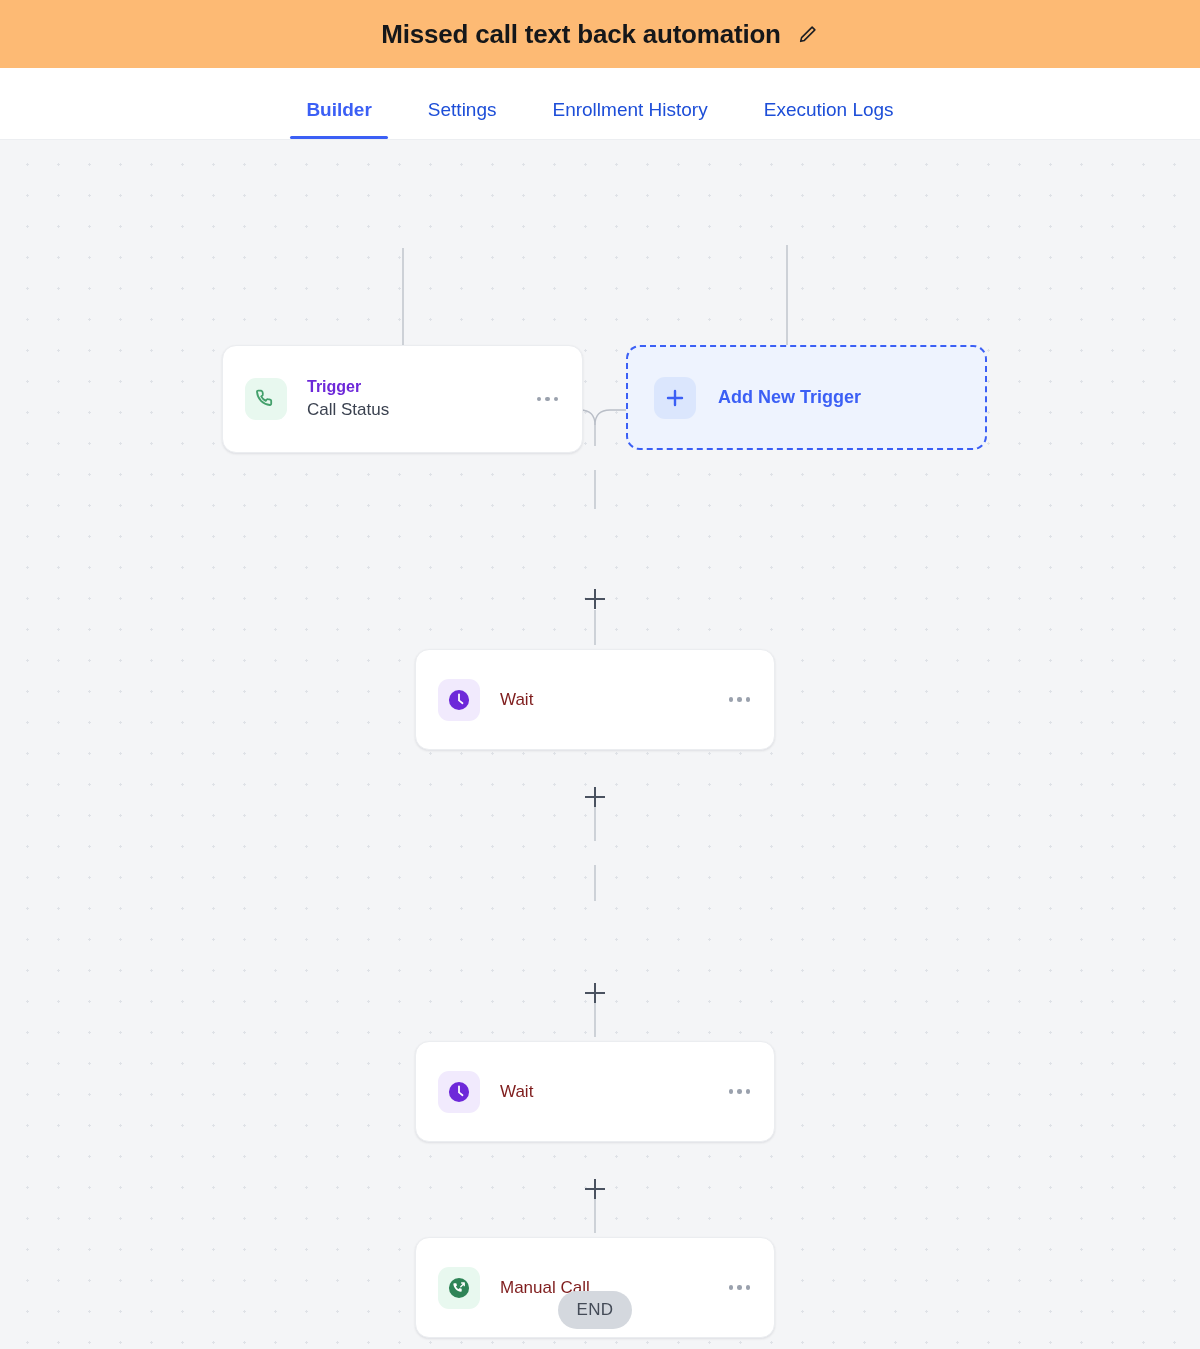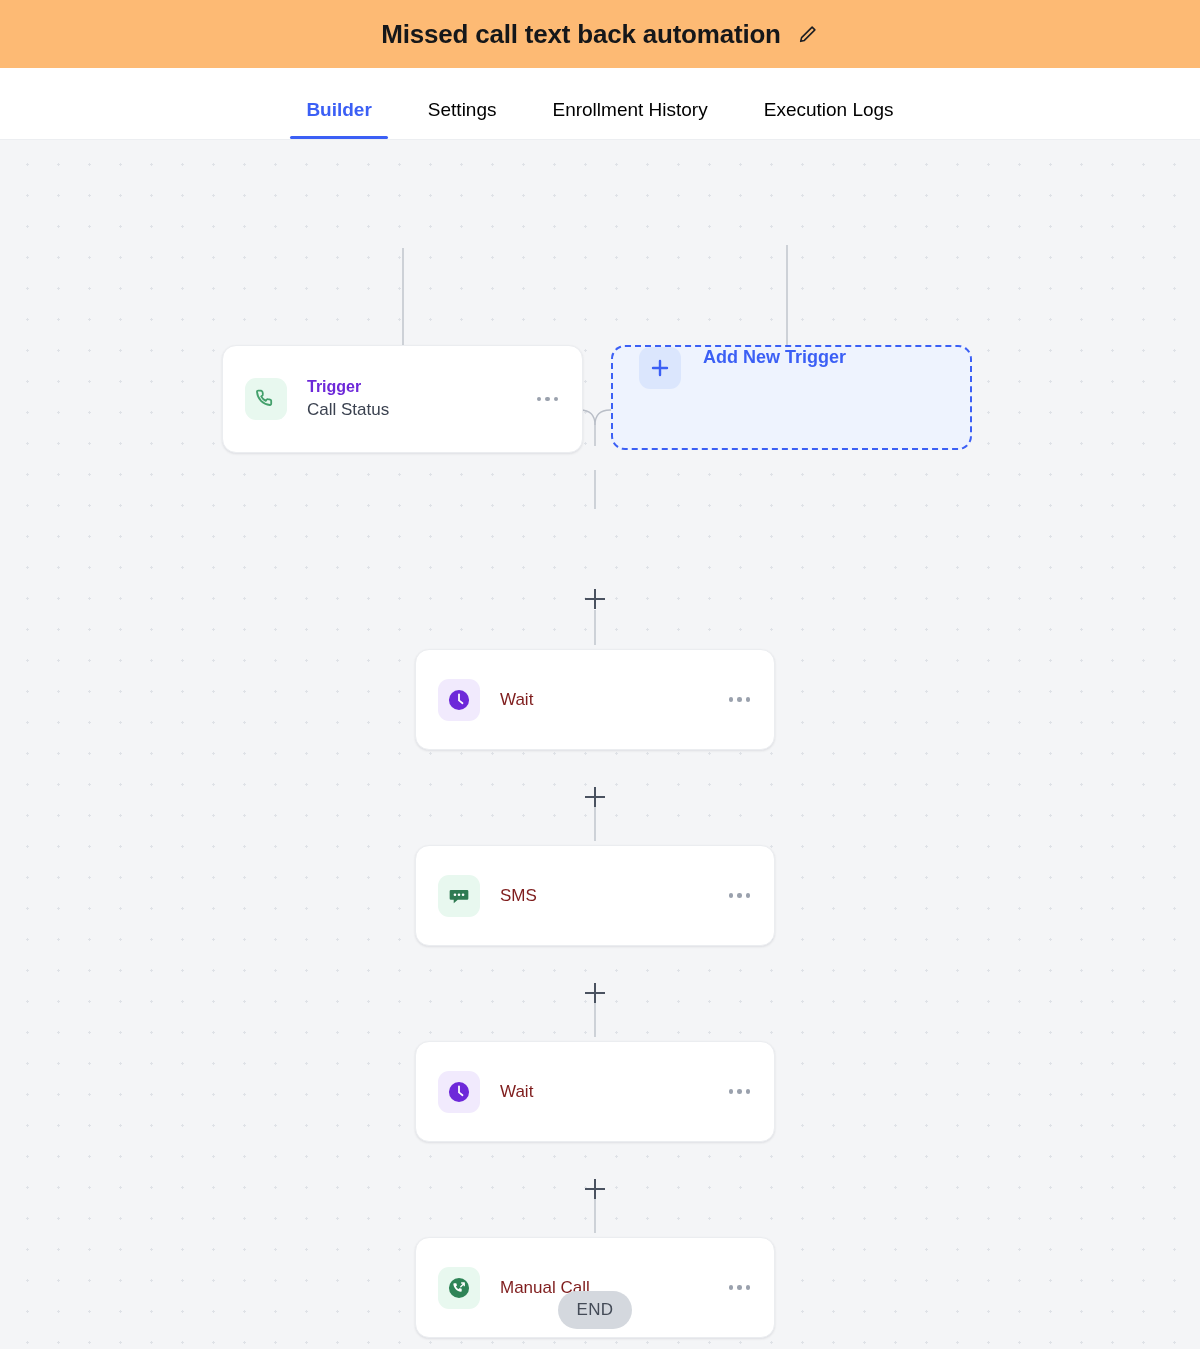--- a/index.html
+++ b/index.html
@@ -46,21 +46,21 @@
     display: flex;
     align-items: flex-end;
     justify-content: center;
     gap: 0;
     border-bottom: 1px solid #eceef1;
     text-align: center;
   }
   .tab {
     position: relative;
     font-size: 19px;
-    color: #000000;
+    color: #1d4ed8;
     padding: 0 28px 18px 28px;
     cursor: pointer;
     white-space: nowrap;
   }
   .tab.active { color: #3b5ff5; font-weight: bold; }
   .tab.active::after {
     content: "";
     position: absolute;
     left: 12px; right: 12px; bottom: 0;
     height: 3px;
@@ -168,26 +168,27 @@
   
   #node-trigger {
     left: 222px; top: 205px;
     width: 361px; height: 108px;
   }
   #node-trigger .node-icon { background: #e8f8ef; }
 
   
   #node-add-trigger {
     position: absolute;
-    left: 611px; top: 205px;
+    left: 626px; top: 205px;
     width: 361px; height: 105px;
     background: #eef3fe;
     border: 2px dashed #3b5ff5;
     border-radius: 14px;
     display: flex;
+    align-items: center;
     padding: 0 26px;
     cursor: pointer;
   }
   #node-add-trigger .node-icon { background: #dbe6fd; }
   .add-label {
     margin-left: 22px;
     font-size: 18px;
     font-weight: bold;
     color: #3b5ff5;
     white-space: nowrap;
@@ -311,38 +312,20 @@
     <span class="node-text">
       <span class="node-title">Wait</span>
     </span>
     <span class="dots">
         <i></i>
         <i></i>
         <i></i>
       </span>
   </div>
 
-  <div class="node" id="node-sms">
-    <span class="node-icon icon-sms">
-      <svg viewBox="0 0 32 32" width="26" height="26">
-        <path d="M6 8.5h20a1.5 1.5 0 011.5 1.5v9a1.5 1.5 0 01-1.5 1.5H14.5L9.5 25v-4.5H6A1.5 1.5 0 014.5 19v-9A1.5 1.5 0 016 8.5z" fill="#2f7a52"></path>
-        <circle cx="11" cy="14.5" r="1.6" fill="#ffffff"></circle>
-        <circle cx="16" cy="14.5" r="1.6" fill="#ffffff"></circle>
-        <circle cx="21" cy="14.5" r="1.6" fill="#ffffff"></circle>
-      </svg>
-    </span>
-    <span class="node-text">
-      <span class="node-title">SMS</span>
-    </span>
-    <span class="dots">
-        <i></i>
-        <i></i>
-        <i></i>
-      </span>
-  </div>
 
   <div class="node" id="node-wait-2">
     <span class="node-icon icon-wait">
       <svg viewBox="0 0 32 32" width="28" height="28">
         <circle cx="16" cy="16" r="11.5" fill="#6d28d9"></circle>
         <path d="M16 9.5v7l4 3.2" fill="none" stroke="#ffffff" stroke-width="2" stroke-linecap="round" stroke-linejoin="round"></path>
       </svg>
     </span>
     <span class="node-text">
       <span class="node-title">Wait</span>

